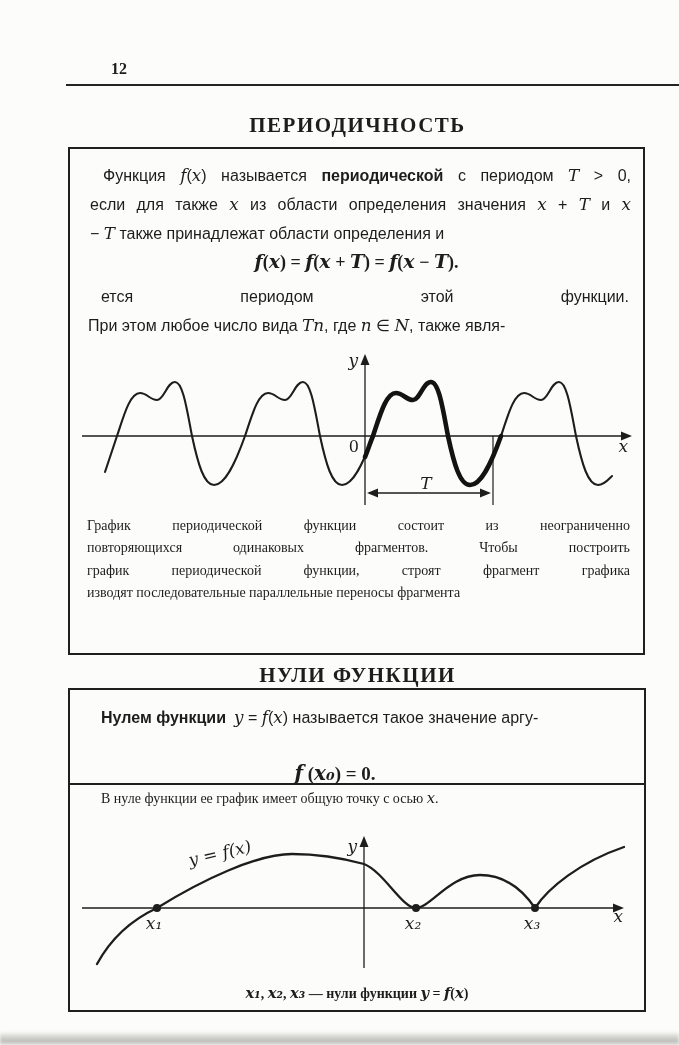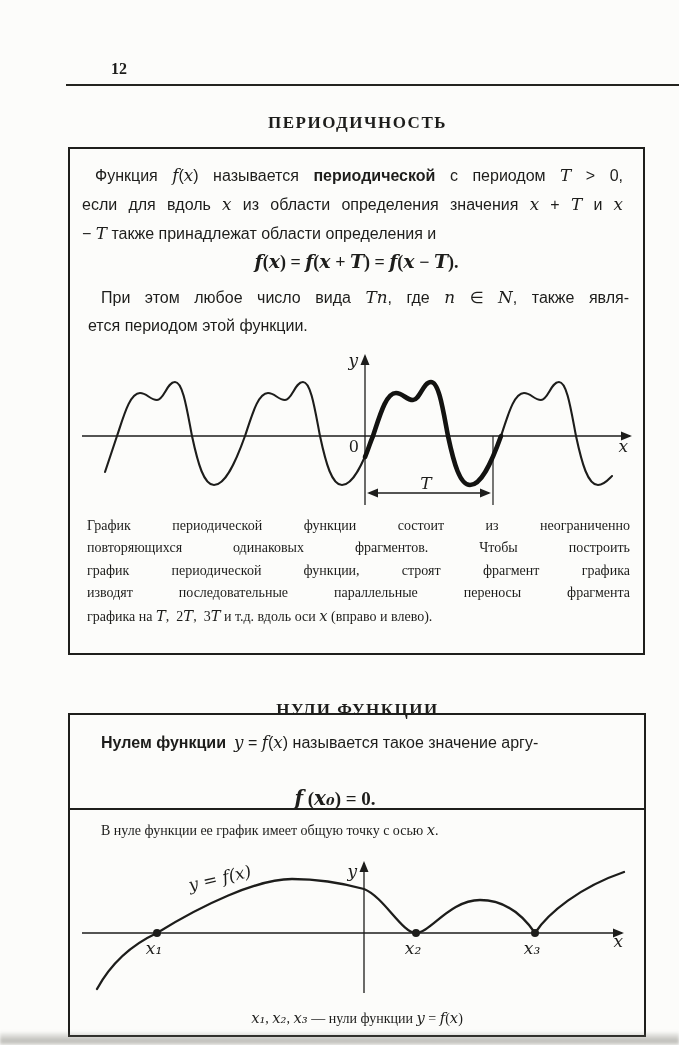--- a/index.html
+++ b/index.html
@@ -4,21 +4,21 @@
 <style>
   html,body{margin:0;padding:0;background:#ffffff;}
   *{box-sizing:border-box;}
   .page{position:relative;width:679px;height:1045px;background:#fcfcfa;overflow:hidden;
         font-family:"Liberation Sans",sans-serif;color:#1d1d1b;}
   .abs{position:absolute;}
 
   .page-num{left:71px;top:60px;font-family:"Liberation Serif",serif;font-weight:bold;font-size:16px;margin-left:40px;}
   .header-rule{left:66px;top:84px;width:613px;height:2px;background:#24241f;}
 
-  .section-title{font-family:"Liberation Serif",serif;font-weight:bold;font-size:17px;
+  .section-title{font-family:"Liberation Serif",serif;font-weight:bold;font-size:21px;
                  letter-spacing:1.5px;text-align:center;width:579px;left:68px;}
 
   .frame{border:2px solid #1f1f1c;background:transparent;}
 
   .sans-par{font-size:16px;line-height:29px;}
   .serif-par{font-family:"Liberation Serif",serif;font-size:14px;line-height:22.4px;}
   .rline{white-space:normal;}
   .just .rline{text-align:justify;text-align-last:justify;}
   .just .rline:last-child{text-align-last:auto;}
   .if .rline:first-child{text-indent:13px;}
@@ -43,31 +43,31 @@
 
 <div class="page">
 
   <div class="abs page-num">12</div>
   <div class="abs header-rule"></div>
 
   <div class="abs section-title" style="top:113px;">ПЕРИОДИЧНОСТЬ</div>
 
   <div class="abs frame" style="left:68px;top:147px;width:577px;height:508px;">
 
-    <div class="abs sans-par just if" style="left:12px;top:12px;width:541px;">
+    <div class="abs sans-par just if" style="left:20px;top:12px;width:541px;">
         <div class="rline"><span>Функция </span><span class="seg-m">f</span><span>(</span><span class="seg-m">x</span><span>)</span><span> называется </span><span class="seg-b">периодической</span><span> с периодом </span><span class="seg-m">T</span><span> &gt; 0,</span></div>
-        <div class="rline"><span>если для вдоль </span><span class="seg-m">x</span><span> из области определения значения </span><span class="seg-m">x</span><span> + </span><span class="seg-m">T</span><span> и </span><span class="seg-m">x</span></div>
+        <div class="rline"><span>если для также </span><span class="seg-m">x</span><span> из области определения значения </span><span class="seg-m">x</span><span> + </span><span class="seg-m">T</span><span> и </span><span class="seg-m">x</span></div>
         <div class="rline"><span>− </span><span class="seg-m">T</span><span> также принадлежат области определения и</span></div>
       </div>
 
     <div class="abs formula" style="left:0;top:101px;width:573px;font-size:18px;"><span class="seg-m">f</span><span>(</span><span class="seg-m">x</span><span>) = </span><span class="seg-m">f</span><span>(</span><span class="seg-m">x</span><span> + </span><span class="seg-m">T</span><span>) = </span><span class="seg-m">f</span><span>(</span><span class="seg-m">x</span><span> − </span><span class="seg-m">T</span><span>).</span></div>
 
     <div class="abs sans-par just if" style="left:18px;top:134px;width:541px;line-height:28px;">
+        <div class="rline"><span>ется периодом этой функции.</span></div>
         <div class="rline"><span>При этом любое число вида </span><span class="seg-m">Tn</span><span>, где </span><span class="seg-m">n</span><span> ∈ </span><span class="seg-m">N</span><span>, также явля-</span></div>
-        <div class="rline"><span>ется периодом этой функции.</span></div>
       </div>
 
     <svg class="abs" style="left:0;top:193px;" width="573" height="170" viewBox="0 0 573 170">
       <defs>
         <marker id="arrow1" markerWidth="9" markerHeight="7" refX="7" refY="3.5" orient="auto-start-reverse">
           <path d="M0,0 L8.5,3.5 L0,7 z" fill="#1d1d1b"></path>
         </marker>
       </defs>
 
       <line x1="12" y1="94" x2="560" y2="94" stroke="#1d1d1b" stroke-width="1.3" marker-end="url(#arrow1)"></line>
@@ -91,37 +91,36 @@
       <text class="svg-math" x="558" y="110" text-anchor="end">x</text>
       <text class="svg-plain" x="289" y="110" text-anchor="end">0</text>
       <text class="svg-math" x="356" y="147" text-anchor="middle">T</text>
     </svg>
 
     <div class="abs serif-par just" style="left:17px;top:366px;width:543px;">
         <div class="rline"><span>График периодической функции состоит из неограниченно</span></div>
         <div class="rline"><span>повторяющихся одинаковых фрагментов. Чтобы построить</span></div>
         <div class="rline"><span>график периодической функции, строят фрагмент графика</span></div>
         <div class="rline"><span>изводят последовательные параллельные переносы фрагмента</span></div>
-        <div class="rline"><span>графика на </span><span class="seg-m">T</span><span>, </span><span>2</span><span class="seg-m">T</span><span>, </span><span>3</span><span class="seg-m">T</span><span> и т.д. вдоль оси </span><span class="seg-m">x</span><span> (вправо и влево).</span></div>
       </div>
   </div>
 
-  <div class="abs section-title" style="top:663px;margin-top:37px;">НУЛИ ФУНКЦИИ</div>
+  <div class="abs section-title" style="top:663px;">НУЛИ ФУНКЦИИ</div>
 
-  <div class="abs frame" style="left:68px;top:688px;width:578px;height:324px;margin-top:25px;">
+  <div class="abs frame" style="left:68px;top:688px;width:578px;height:324px;">
 
     <div class="abs sans-par just if" style="left:18px;top:12px;width:542px;line-height:30px;">
         <div class="rline"><span class="seg-b">Нулем функции</span><span> </span><span class="seg-m">y</span><span> = </span><span class="seg-m">f</span><span>(</span><span class="seg-m">x</span><span>) называется такое значение аргу-</span></div>
       </div>
 
     <div class="abs formula" style="left:0;top:71px;width:530px;font-size:19px;"><span class="seg-m">f</span><span> (</span><span class="seg-m">x₀</span><span>) = 0.</span></div>
 
     <div class="abs divider" style="left:0;top:93px;width:574px;"></div>
 
-    <div class="abs serif-par" style="left:18px;top:104px;width:542px;text-indent:13px;"><span>В нуле функции ее график имеет общую точку с осью </span><span class="seg-m">x</span><span>.</span></div>
+    <div class="abs serif-par" style="left:18px;top:97px;width:542px;text-indent:13px;"><span>В нуле функции ее график имеет общую точку с осью </span><span class="seg-m">x</span><span>.</span></div>
 
     <svg class="abs" style="left:0;top:126px;" width="574" height="164" viewBox="0 0 574 164">
       <defs>
         <marker id="arrow2" markerWidth="9" markerHeight="7" refX="7" refY="3.5" orient="auto-start-reverse">
           <path d="M0,0 L8.5,3.5 L0,7 z" fill="#1d1d1b"></path>
         </marker>
       </defs>
       <line x1="12" y1="92" x2="552" y2="92" stroke="#1d1d1b" stroke-width="1.3" marker-end="url(#arrow2)"></line>
       <line x1="294" y1="152" x2="294" y2="22" stroke="#1d1d1b" stroke-width="1.3" marker-end="url(#arrow2)"></line>
       <path d="M 27 148
@@ -136,17 +135,17 @@
       <circle cx="346" cy="92" r="4" fill="#1d1d1b"></circle>
       <circle cx="465" cy="92" r="4" fill="#1d1d1b"></circle>
       <text class="svg-math" x="84" y="113" text-anchor="middle" font-size="15">x₁</text>
       <text class="svg-math" x="343" y="113" text-anchor="middle" font-size="15">x₂</text>
       <text class="svg-math" x="462" y="113" text-anchor="middle" font-size="15">x₃</text>
       <text class="svg-math" x="287" y="36" text-anchor="end">y</text>
       <text class="svg-math" x="553" y="106" text-anchor="end">x</text>
       <text class="svg-math" transform="translate(120,50) rotate(-13)" font-size="17">y = f(x)</text>
     </svg>
 
-    <div class="abs serif-par" style="left:0;top:292px;width:574px;text-align:center;"><span class="seg-m">x₁</span><span>, </span><span class="seg-m">x₂</span><span>, </span><span class="seg-m">x₃</span><span> — нули функции </span><span class="seg-m">y</span><span> = </span><span class="seg-m">f</span><span>(</span><span class="seg-m">x</span><span>)</span></div>
+    <div class="abs serif-par" style="left:0;top:292px;width:574px;text-align:center;font-weight:bold;"><span class="seg-m">x₁</span><span>, </span><span class="seg-m">x₂</span><span>, </span><span class="seg-m">x₃</span><span> — нули функции </span><span class="seg-m">y</span><span> = </span><span class="seg-m">f</span><span>(</span><span class="seg-m">x</span><span>)</span></div>
   </div>
 
   <div class="abs bottom-strip"></div>
 </div>
 
 </body></html>

